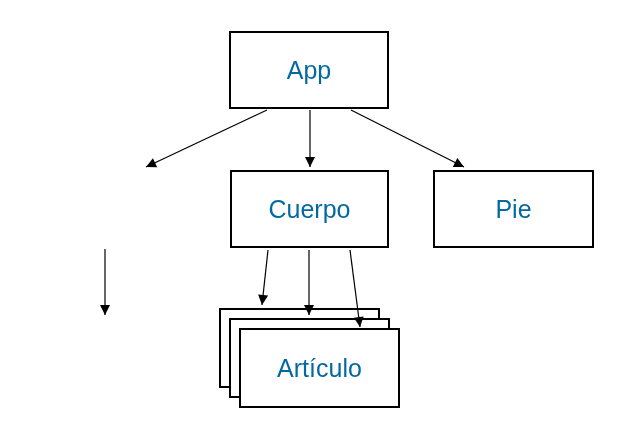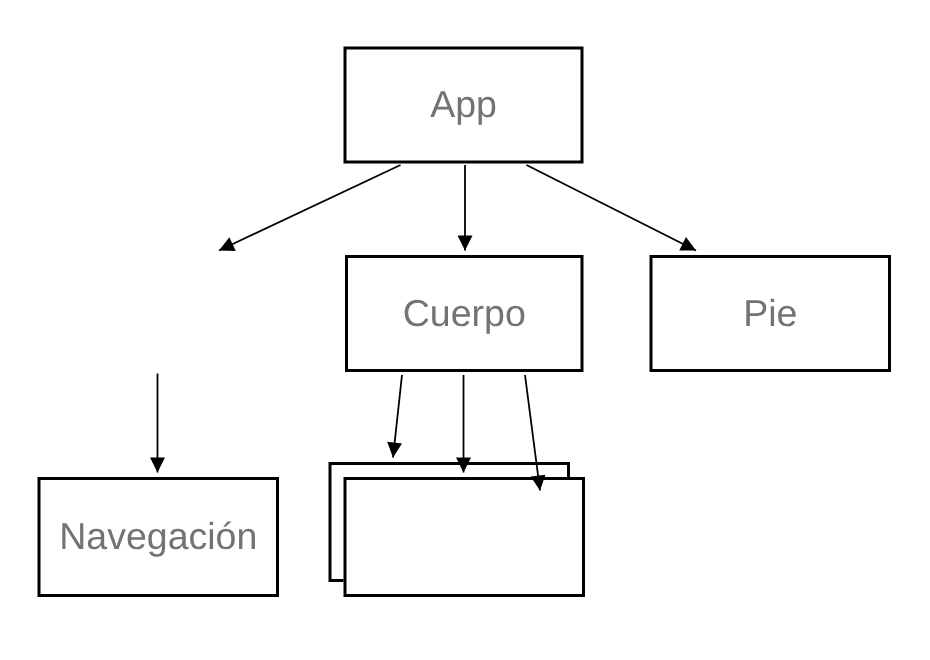--- a/index.html
+++ b/index.html
@@ -17,21 +17,21 @@
   }
   .node {
     position: absolute;
     box-sizing: border-box;
     background: #ffffff;
     border: 2px solid #000000;
     display: flex;
     align-items: center;
     justify-content: center;
     font-size: 25px;
-    color: #737373;
+    color: #0369a1;
     white-space: nowrap;
     text-align: right;
   }
   .node-app        { left: 229px; top: 31px;  width: 160px; height: 78px; }
   .node-cabecera   { left: 25px;  top: 170px; width: 161px; height: 78px; }
   .node-cuerpo     { left: 230px; top: 170px; width: 159px; height: 78px; }
   .node-pie        { left: 433px; top: 170px; width: 161px; height: 78px; }
   .node-navegacion { left: 25px;  top: 318px; width: 161px; height: 80px; }
   .stack-back      { left: 219px; top: 308px; width: 161px; height: 80px; }
   .stack-mid       { left: 229px; top: 318px; width: 161px; height: 80px; }
@@ -60,26 +60,26 @@
 
 
   <div class="node node-pie">
     <span>Pie</span>
   </div>
 
   <div class="node node-cuerpo">
     <span>Cuerpo</span>
   </div>
 
-  <div class="node node-navegacion">
-    <span>Navegación</span>
-  </div>
 
   <div class="node stack-back"></div>
   <div class="node stack-mid"></div>
+  <div class="node node-articulo">
+    <span>Artículo</span>
+  </div>
 
   <svg class="edges-layer" width="620" height="440" viewBox="0 0 620 440" xmlns="http://www.w3.org/2000/svg">
     <defs>
       <marker id="arrowhead" viewBox="0 0 10 10" refX="10" refY="5" markerWidth="14" markerHeight="10" orient="auto" markerUnits="userSpaceOnUse">
         <path d="M0 0 L10 5 L0 10 z" fill="#000000"></path>
       </marker>
     </defs>
     <line x1="267" y1="110" x2="146" y2="167" marker-end="url(#arrowhead)"></line>
     <line x1="310" y1="110" x2="310" y2="167" marker-end="url(#arrowhead)"></line>
     <line x1="351" y1="110" x2="464" y2="167" marker-end="url(#arrowhead)"></line>

